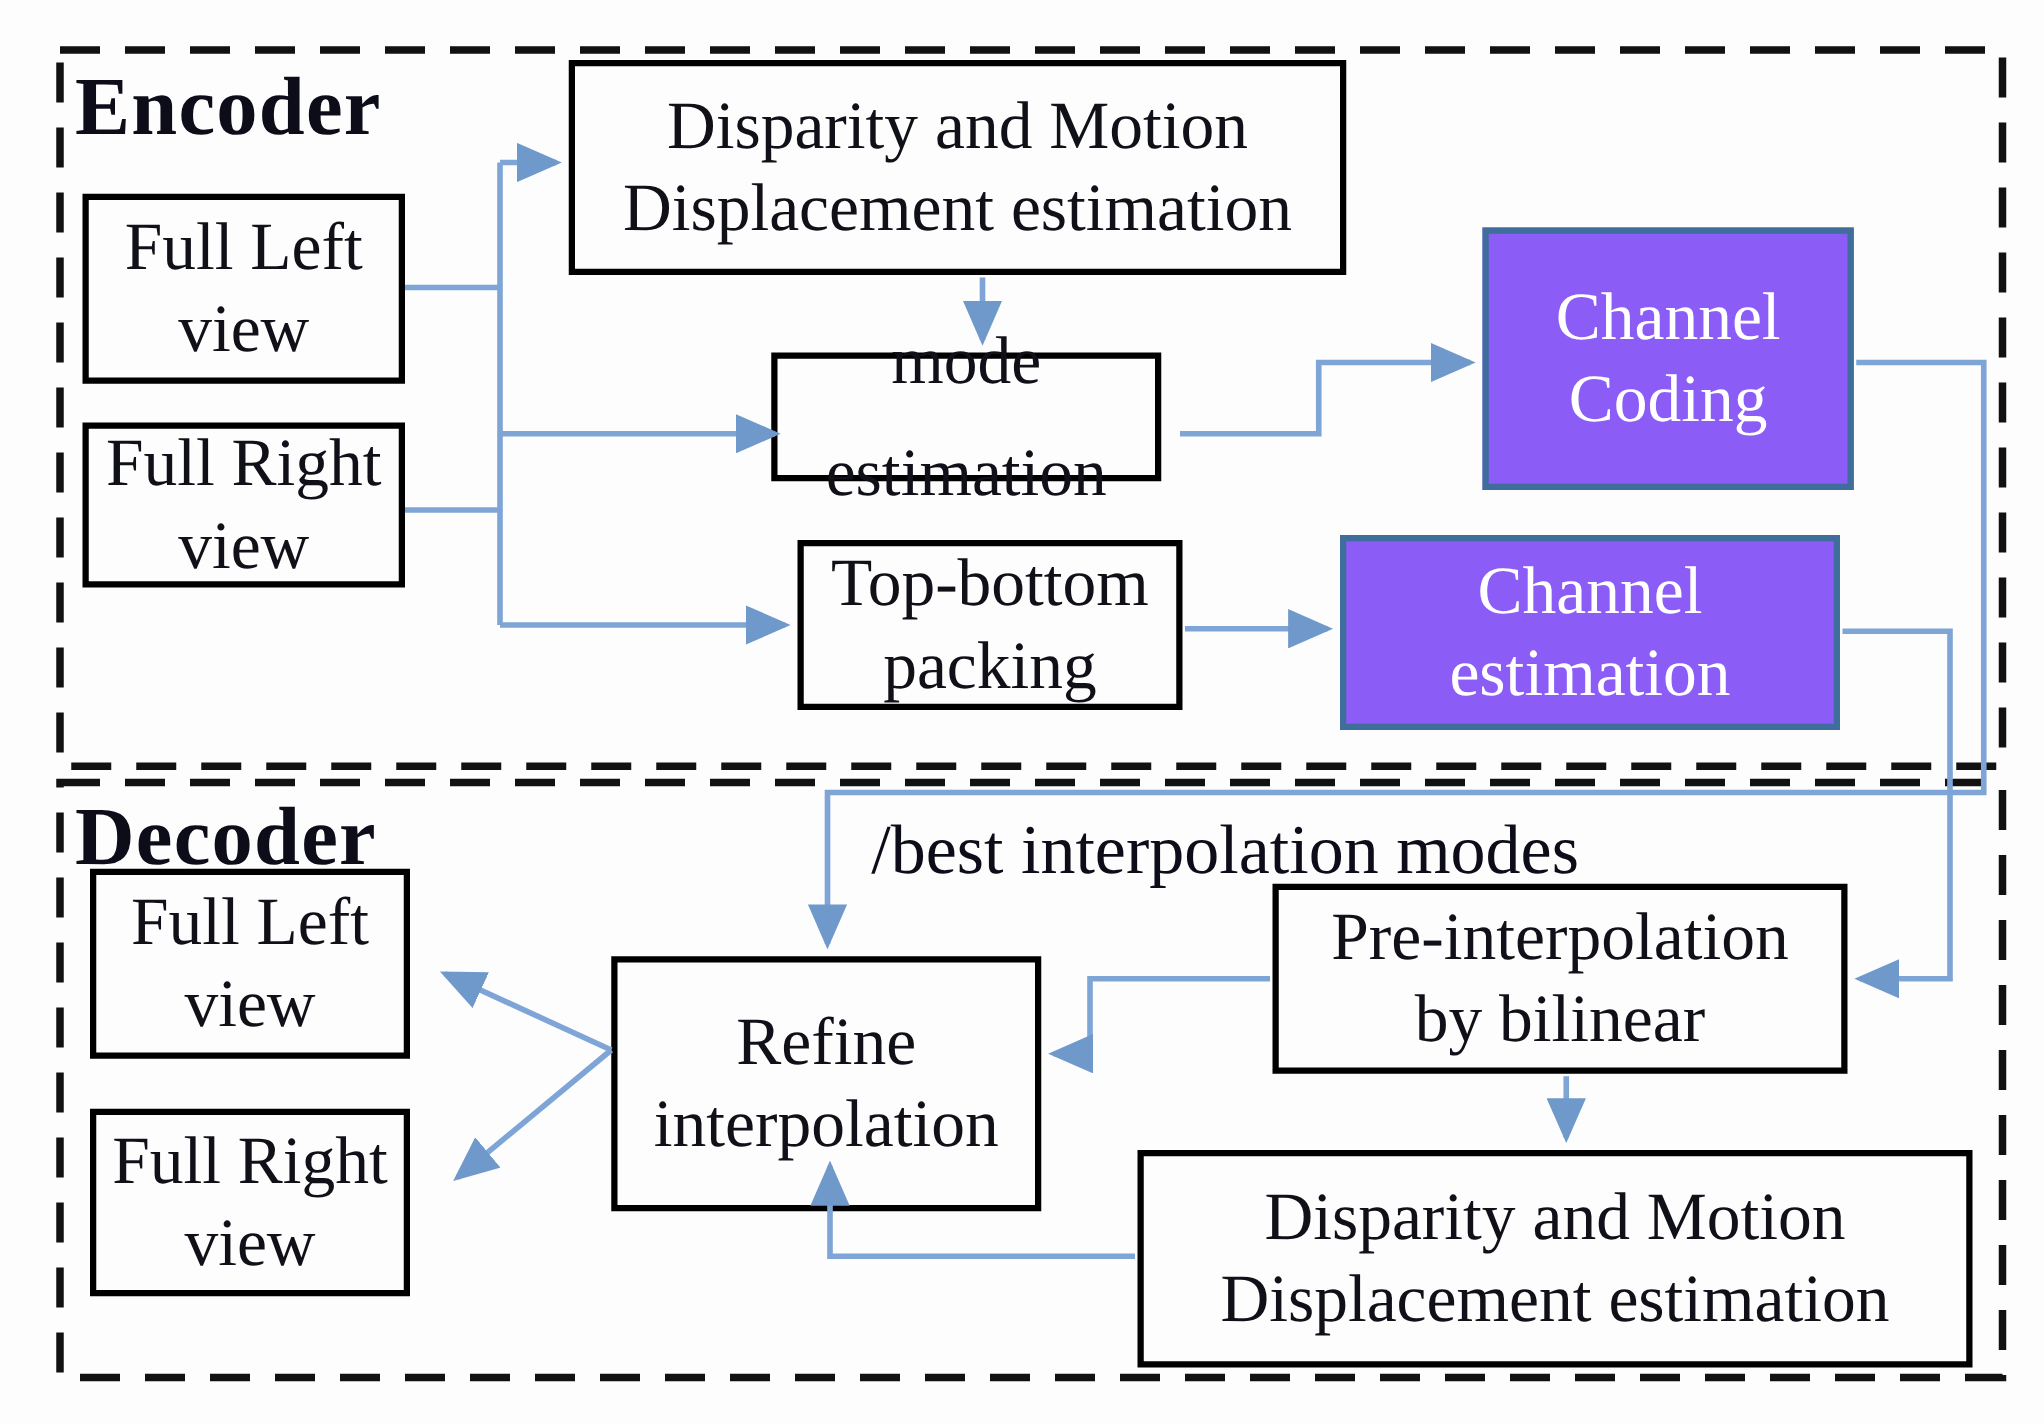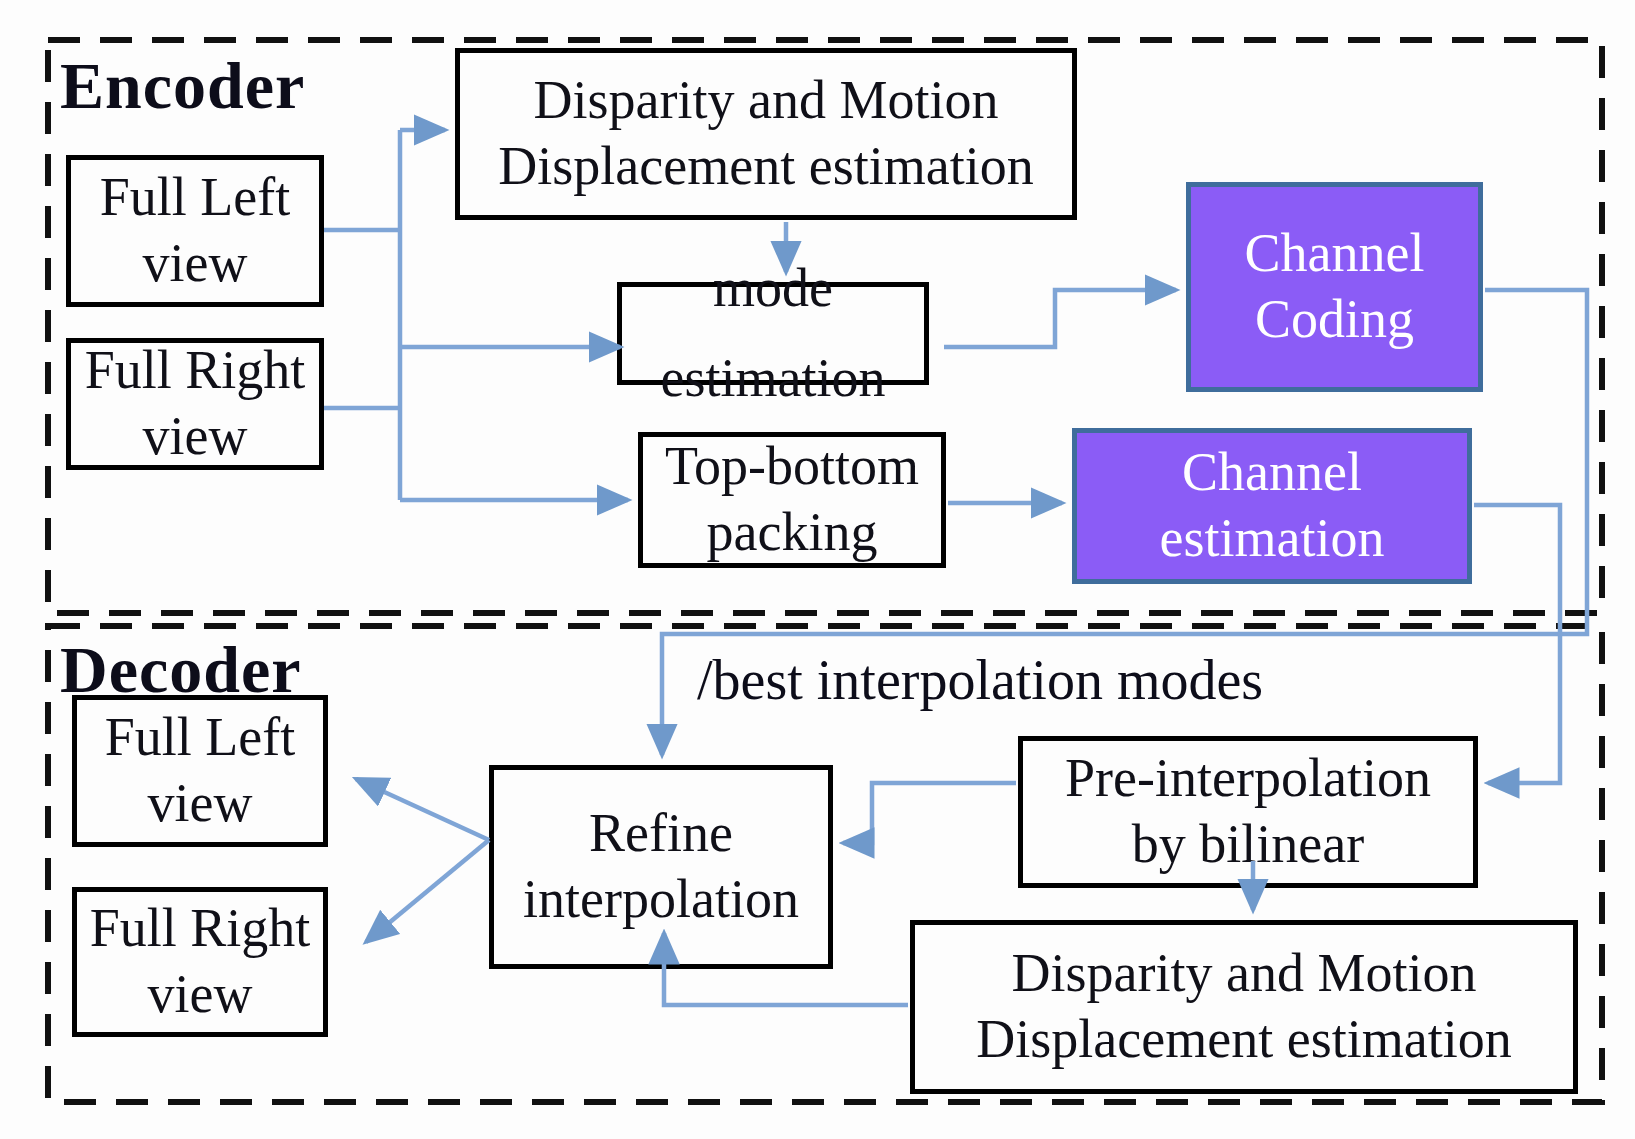--- a/index.html
+++ b/index.html
@@ -82,21 +82,21 @@
   <div class="node" style="left:72px;top:887px;width:256px;height:150px;">
     <div>Full Right</div>
     <div>view</div>
   </div>
 
   <div class="node" style="left:489px;top:765px;width:344px;height:204px;">
     <div>Refine</div>
     <div>interpolation</div>
   </div>
 
-  <div class="node" style="left:1018px;top:736px;width:460px;height:152px;">
+  <div class="node" style="left:1018px;top:707px;width:460px;height:152px;">
     <div>Pre-interpolation</div>
     <div>by bilinear</div>
   </div>
 
   <div class="node" style="left:910px;top:920px;width:668px;height:174px;">
     <div>Disparity and  Motion</div>
     <div>Displacement estimation</div>
   </div>
 
   <svg id="wires" width="1635" height="1139" viewBox="0 0 1635 1139">

